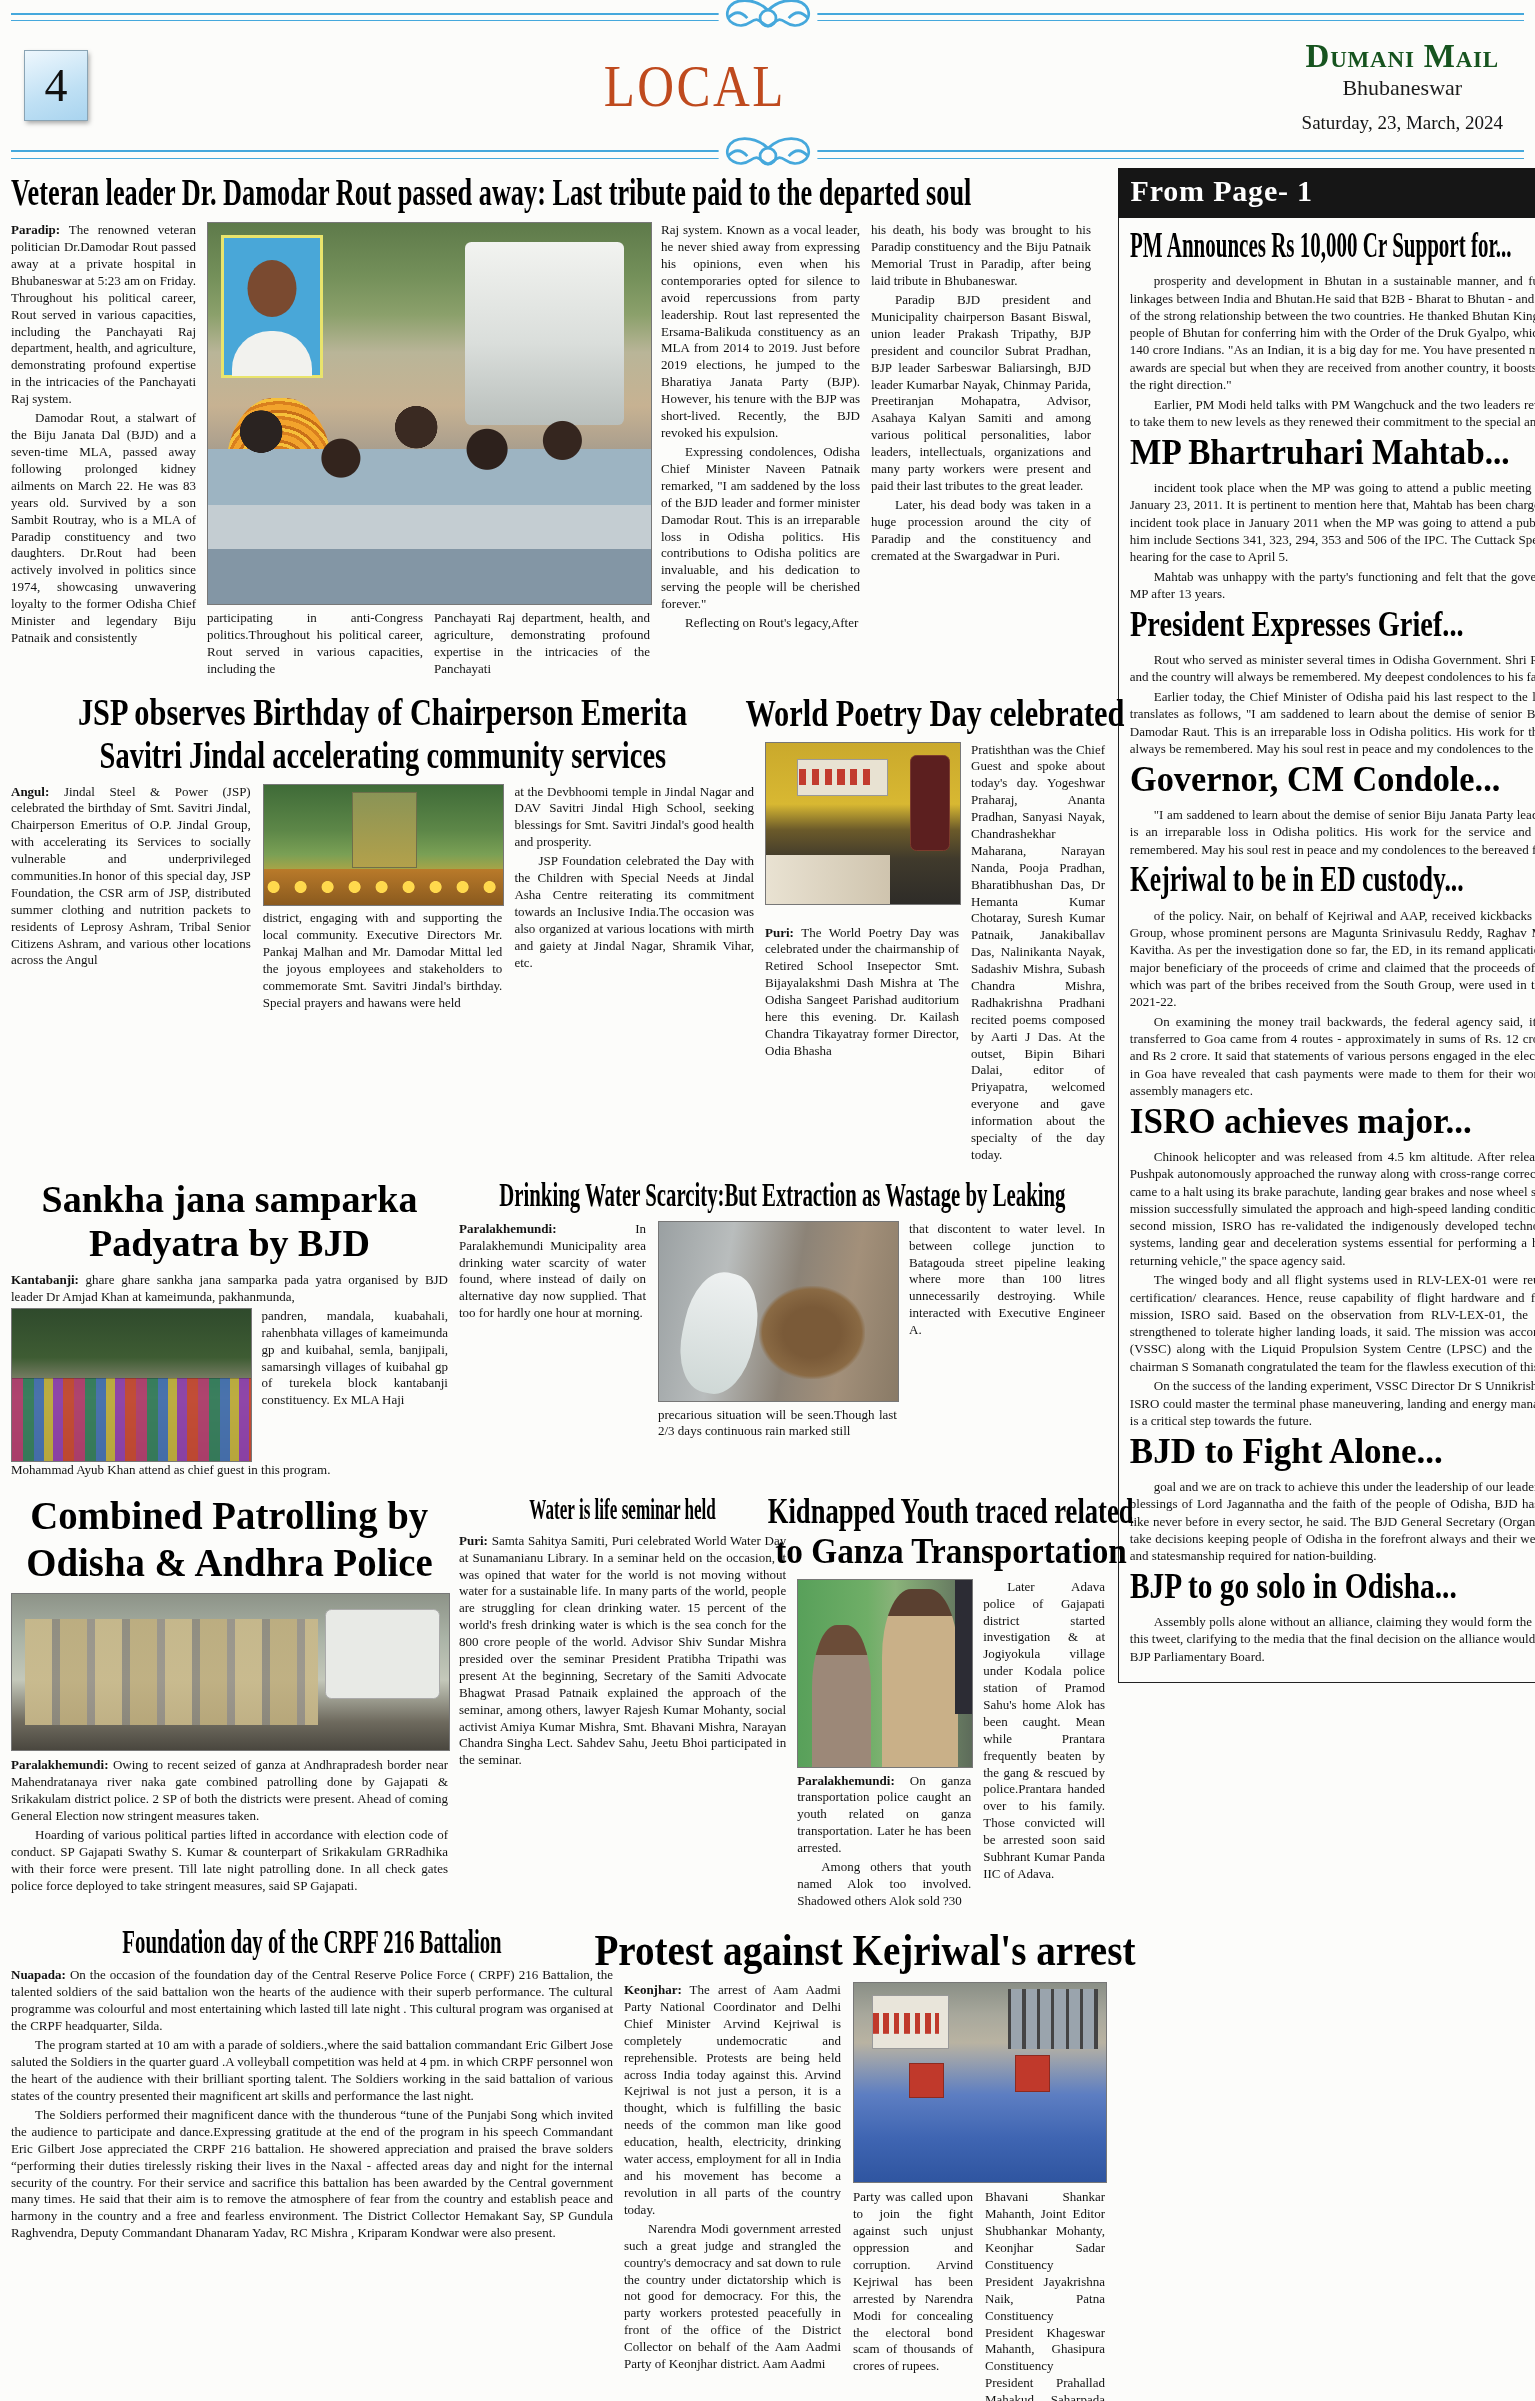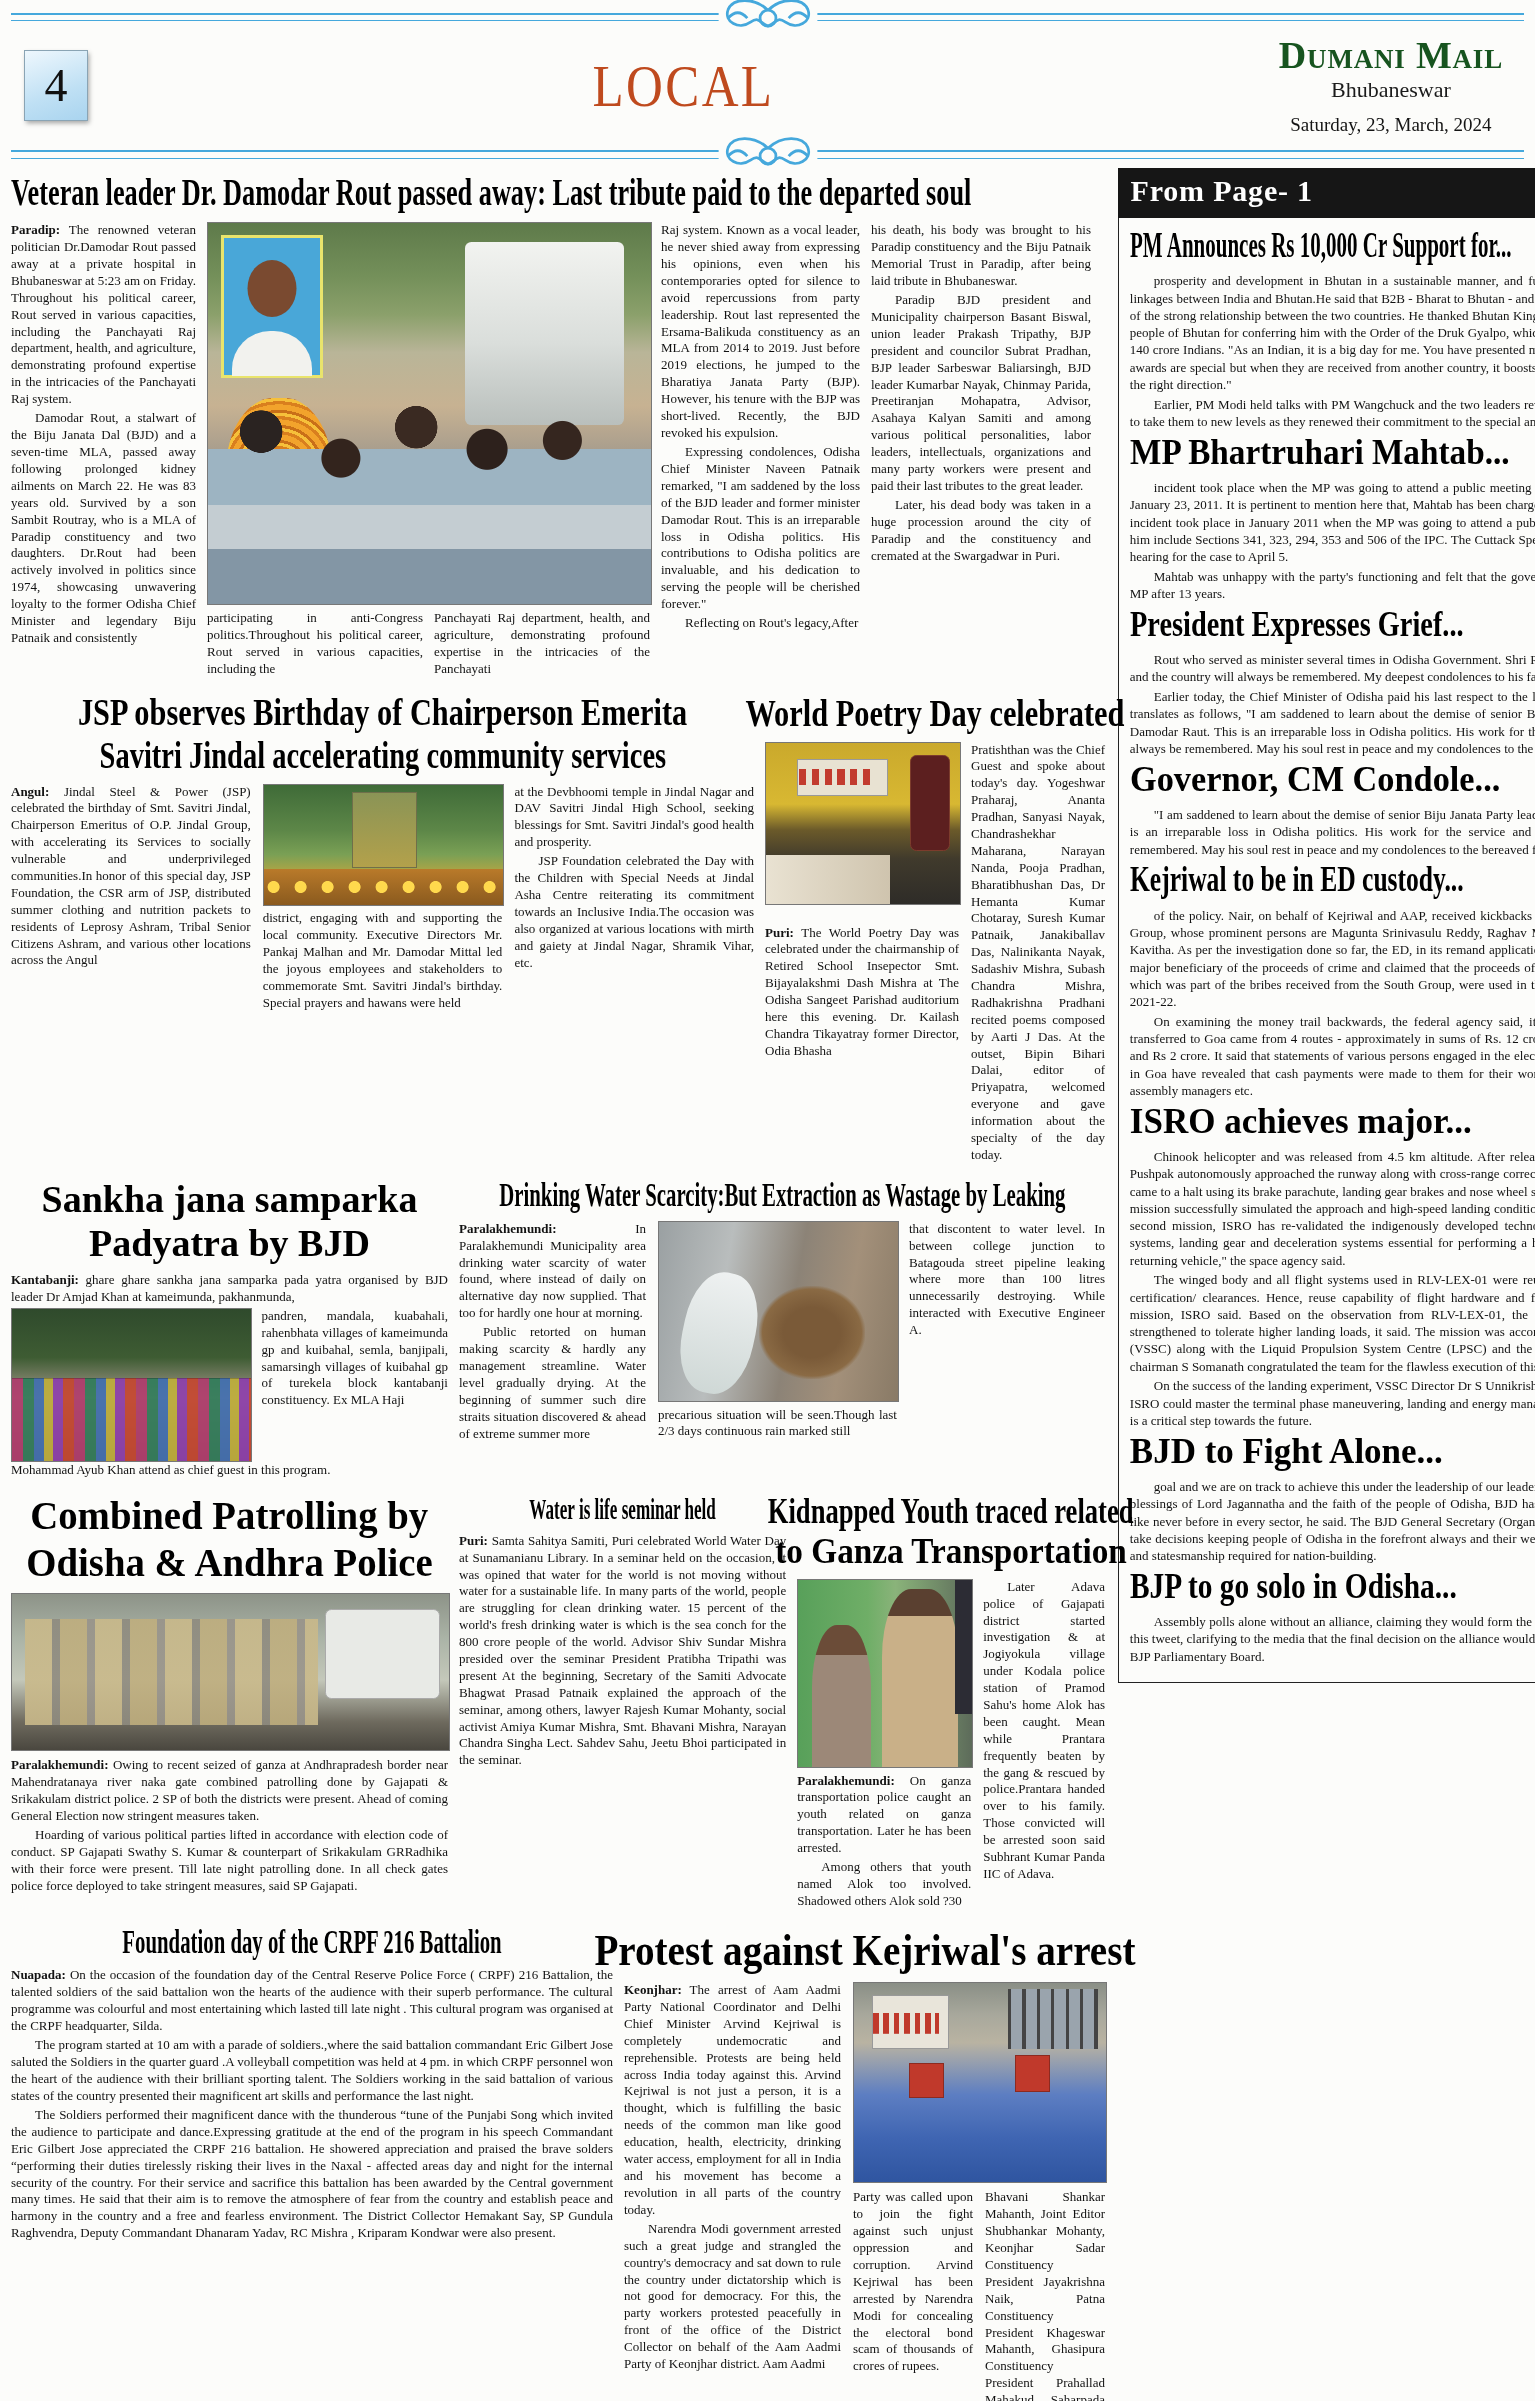--- a/index.html
+++ b/index.html
@@ -8,21 +8,21 @@
   
   .hr-wrap{position:relative;margin:8px 11px 0;height:12.8px;}
   .hr-line{height:5.6px;border-top:2.4px solid #45a8dc;border-bottom:1.6px solid #45a8dc;}
   .orn{position:absolute;left:50%;top:50%;transform:translate(-50%,-52%);}
   .hdr{display:flex;align-items:center;justify-content:space-between;padding:8px 32px 4.8px 24px;height:104px;}
   .pagenum{width:62px;height:69px;background:linear-gradient(160deg,#eef7fd,#bfe0f4 60%,#a9d4ef);
            border:0.8px solid #8aa4b4;box-shadow:2.4px 3.2px 4.8px rgba(0,0,0,.35);display:flex;align-items:center;justify-content:center;
            font-size:46px;color:#111;}
   .local{font-size:51px;color:#bf4a1e;letter-spacing:2.4px;transform:scaleY(1.18);font-weight:500;}
   .mast{ text-align:center;line-height:1.1;}
-  .mast .mm{font-variant:small-caps;font-weight:bold;font-size:38px;color:#17541f;letter-spacing:0.8px;}
+  .mast .mm{font-variant:small-caps;font-weight:bold;font-size:33px;color:#17541f;letter-spacing:0.8px;}
   .mast .city{font-size:22px;color:#1b1b1b;margin-top:1.6px;}
   .mast .date{font-size:19px;color:#141414;margin-top:12.8px;}
   
   .content{display:flex;gap:12.8px;padding:4.8px 11px 0;}
   .main{width:1094px;flex:0 0 1094px;}
   .sb{flex:1;align-self:flex-start;}
   .sb-bar{background:#161616;color:#fff;font-weight:bold;font-size:30px;padding:6.4px 12.8px 9.6px;letter-spacing:0.8px;}
   .sb-box{border:1.6px solid #232323;border-top:none;padding:6.4px 11px 14.4px;background:#fcfcfa;}
   
   .hl{display:flex;justify-content:center;overflow:visible;}
@@ -244,21 +244,20 @@
           <p>Mohammad Ayub Khan attend as chief guest in this program.</p>
         </article>
 
         <article style="flex:1;min-width:0">
           <h2 class="h2d hl">
             <span class="fit" style="--sx:.63">Drinking Water Scarcity:But Extraction as Wastage by Leaking</span>
           </h2>
           <div class="cols">
             <div style="flex:0 0 187px">
               <p><span class="dl">Paralakhemundi:</span> <span>In Paralakhemundi Municipality area drinking water scarcity of water found, where instead of daily on alternative day now supplied. That too for hardly one hour at morning.</span></p>
-              <p class="ind">Public retorted on human making scarcity &amp; hardly any management streamline. Water level gradually drying. At the beginning of summer such dire straits situation discovered &amp; ahead of extreme summer more</p>
             </div>
             <div style="flex:0 0 239px">
               <div class="ph ph-scar">
                 <div class="wat"></div>
                 <div class="mud"></div>
               </div>
               <p style="margin-top:4.8px">precarious situation will be seen.Though last 2/3 days continuous rain marked still</p>
             </div>
             <div>
               <p>that discontent to water level. In between college junction to Batagouda street pipeline leaking where more than 100 litres unnecessarily destroying. While interacted with Executive Engineer A.</p>

